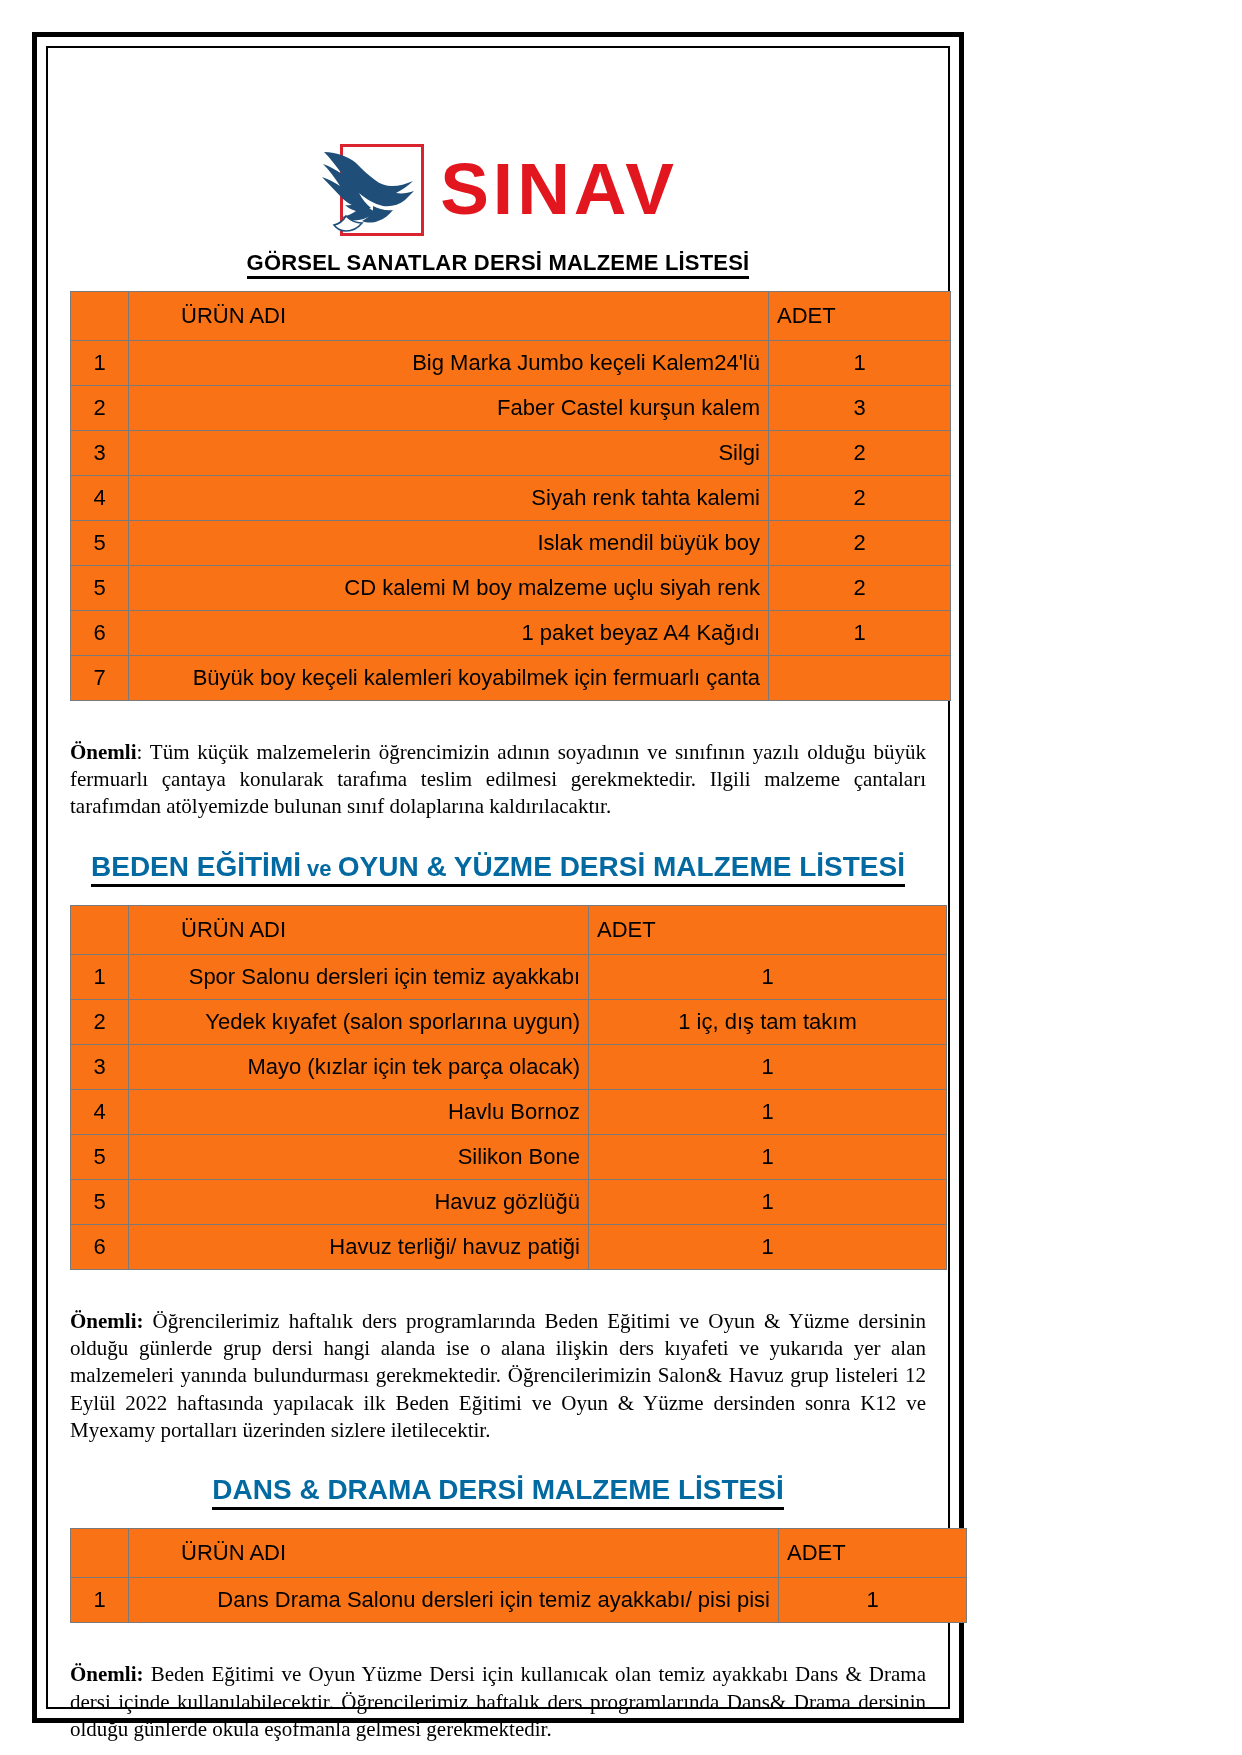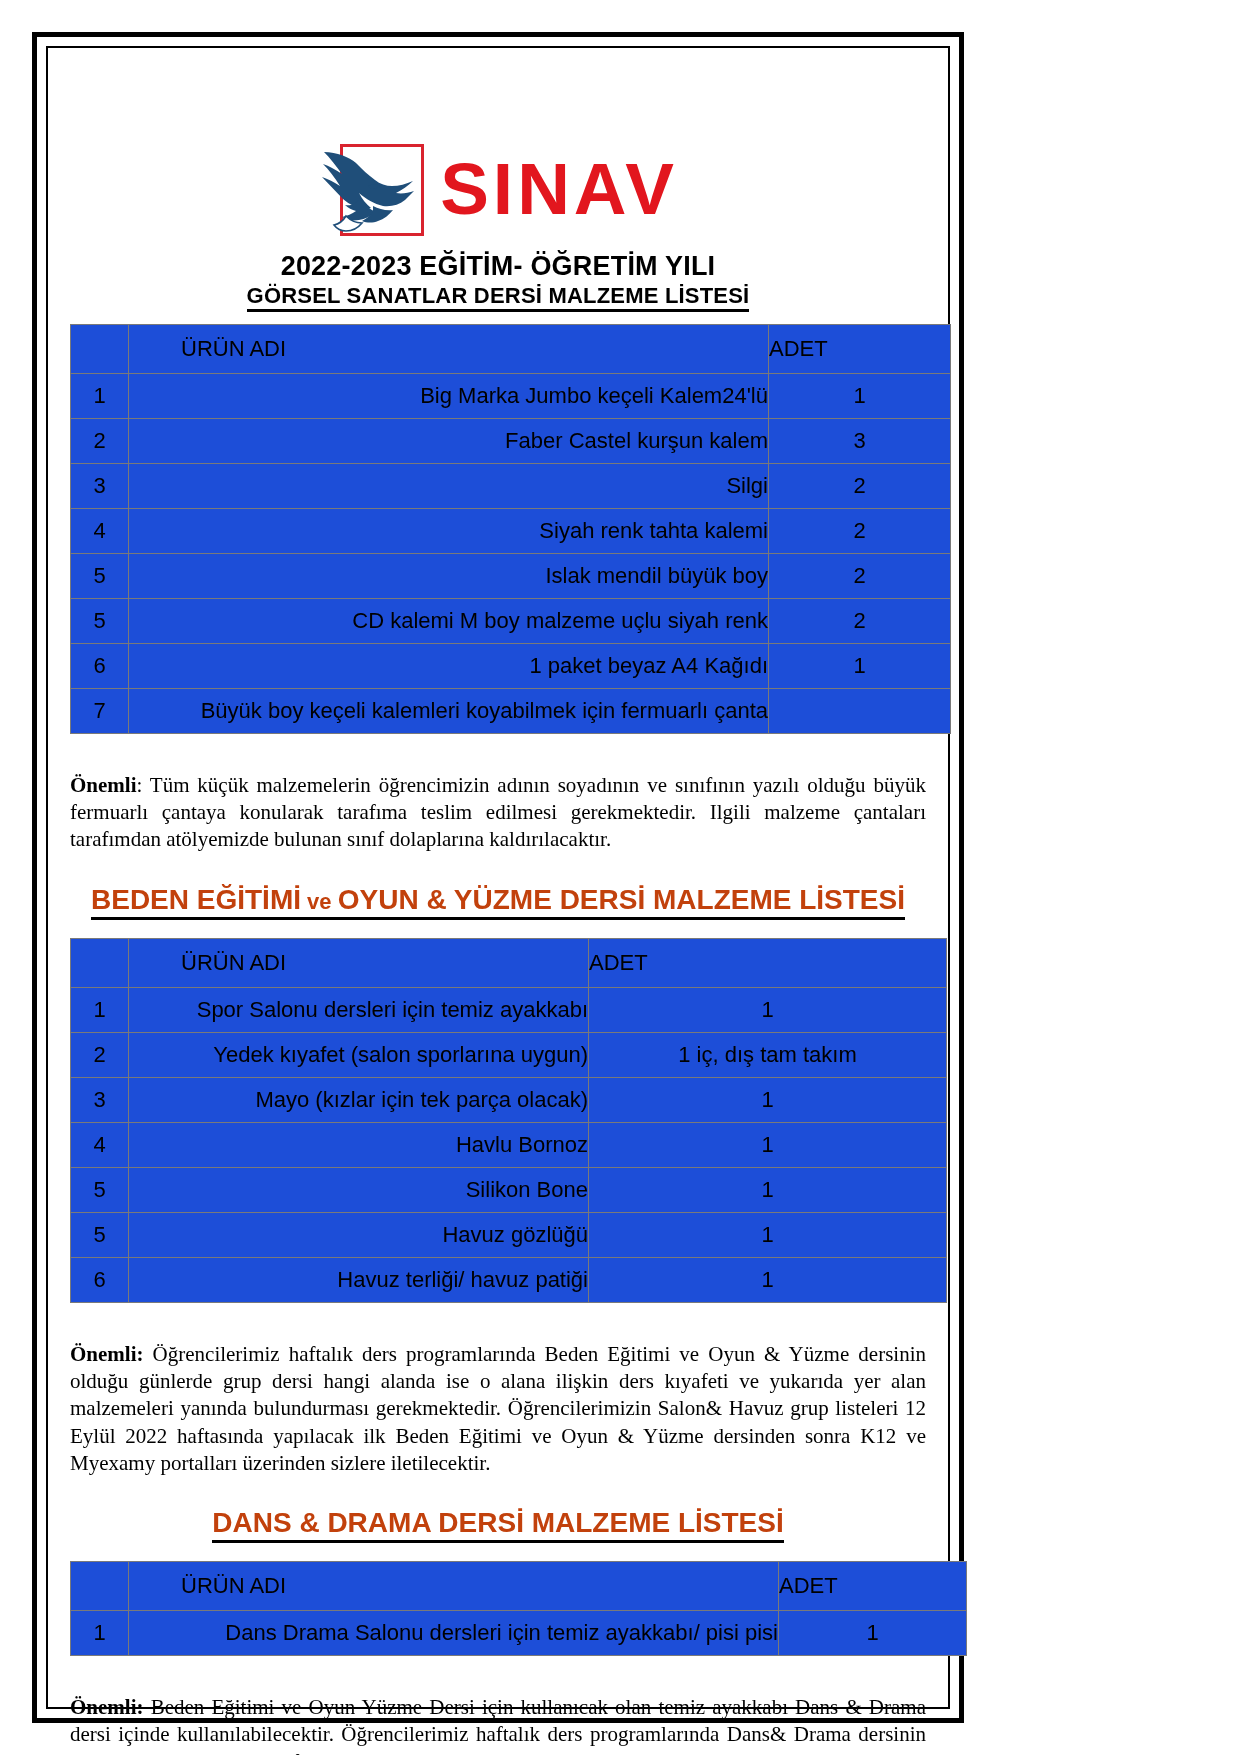--- a/index.html
+++ b/index.html
@@ -103,21 +103,21 @@
     margin-bottom: 14px;
   }
   .doc-title-2 span.u {
     border-bottom: 3px solid #000;
     padding-bottom: 1px;
   }
   .section-title {
     text-align: center;
     font-weight: bold;
     font-size: 28px;
-    color: #c2410c;
+    color: #0369a1;
     margin-top: 30px;
     margin-bottom: 22px;
   }
   .section-title span.u {
     border-bottom: 3px solid #000;
     padding-bottom: 2px;
   }
   .section-title .sm {
     font-size: 22px;
   }
@@ -128,23 +128,23 @@
     margin: 0 auto;
     table-layout: fixed;
     background: #fff;
   }
   table.mat td, table.mat th {
     border: 1px solid #7a7a7a;
     font-family: "Liberation Sans", sans-serif;
     font-size: 22px;
     font-weight: normal;
     color: #000;
-    padding: 5px 0;
+    padding: 5px 8px;
     vertical-align: middle;
-    background: #1d4ed8;
+    background: #f97316;
   }
   table.mat tr.head td {
     height: 38px;
     font-size: 22px;
   }
   table.mat td.no {
     text-align: center;
     width: 58px;
   }
   table.mat td.name {
@@ -198,21 +198,20 @@
             <path d="M44 52 C48 58 53 63 60 66 C55 70 49 73 43 74 C37 75 31 74 26 71 C31 70 36 68 40 65 C36 64 32 62 29 59 C34 60 39 59 44 52 Z"></path>
             <path d="M57 60 C63 63 70 65 77 64 C73 69 68 73 62 75 C57 77 51 77 46 75 C50 73 54 70 57 66 Z"></path>
           </g>
           <path d="M30 70 C34 74 40 77 46 77 C42 82 36 85 30 85 C25 85 21 83 18 79 C23 78 27 75 30 70 Z" fill="#ffffff" stroke="#1f4e79" stroke-width="1.6"></path>
           <path d="M52 40 C56 38 61 38 65 40 C62 42 58 43 54 42 Z" fill="#1f4e79"></path>
         </svg>
       </div>
       <div class="logo-word">SINAV</div>
     </div>
 
-    <div class="doc-title">2022-2023 EĞİTİM- ÖĞRETİM YILI</div>
     <div class="doc-title-2"><span class="u">GÖRSEL SANATLAR DERSİ MALZEME LİSTESİ</span></div>
 
     <table class="mat t1">
       <colgroup>
           <col style="width:58px">
           <col style="width:640px">
           <col style="width:182px">
         </colgroup>
       <tbody>
         <tr class="head">

